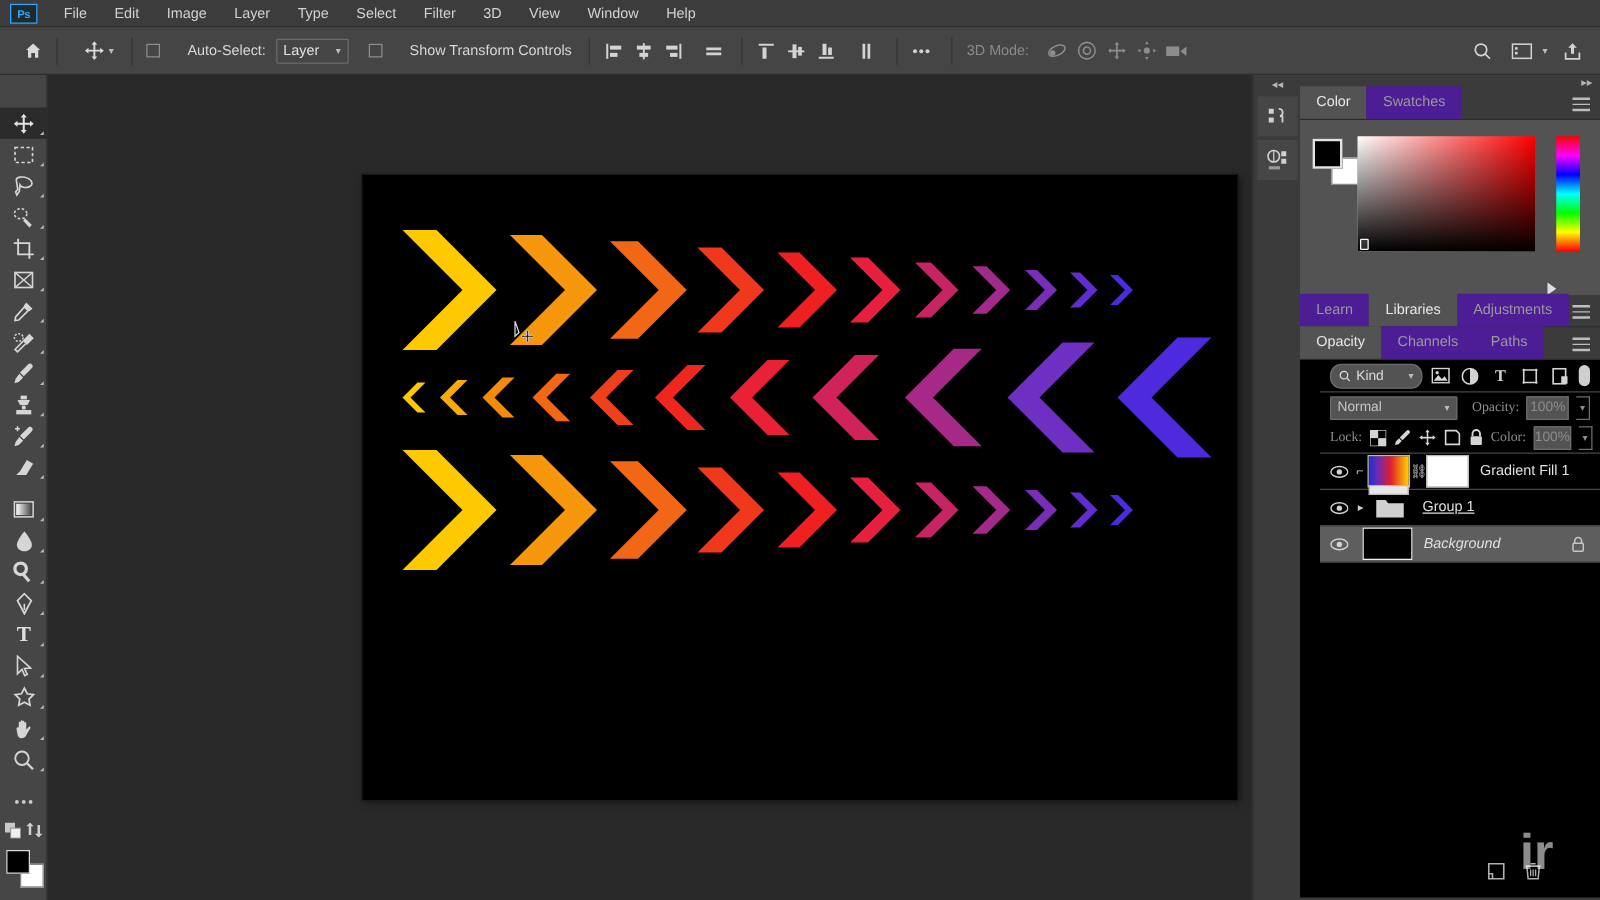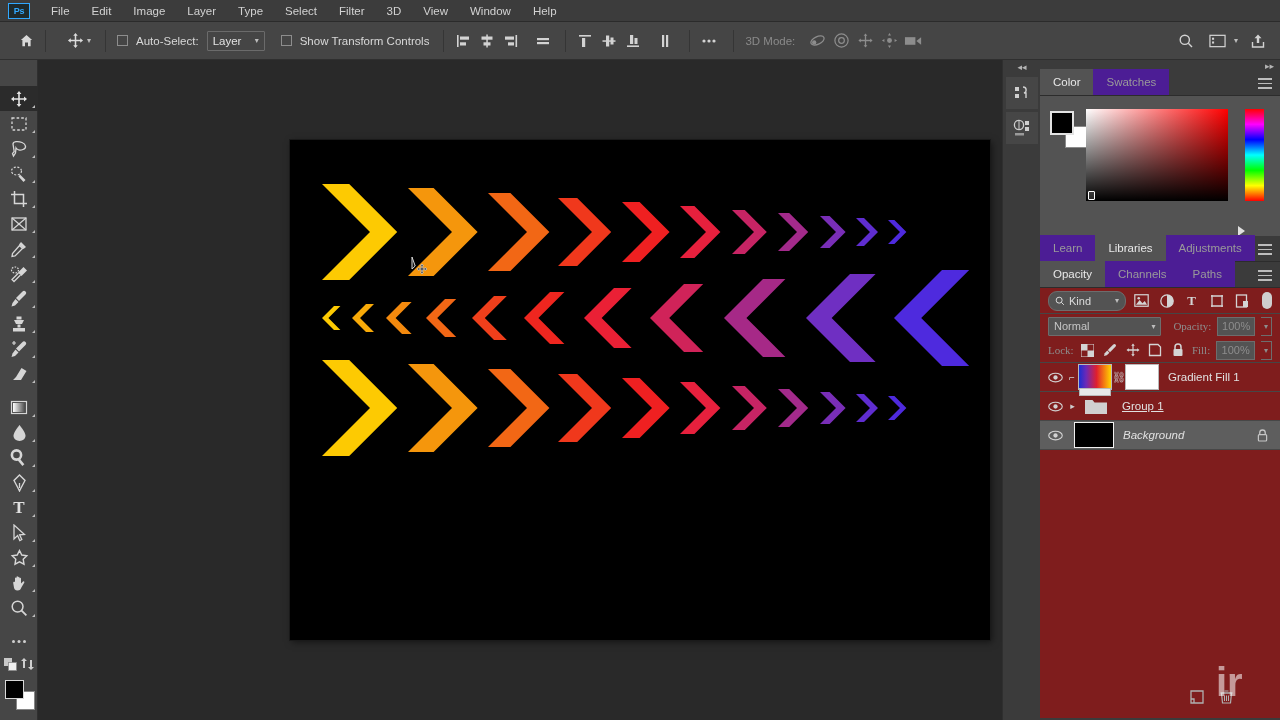--- a/index.html
+++ b/index.html
@@ -49,21 +49,21 @@
   .home-btn { margin-left: 14px; }
   .tool-preset {
     display: flex; align-items: center; gap: 3px; margin-left: 14px;
   }
   .caret { font-size: 8px; color: #bdbdbd; }
   .chk {
     width: 11px; height: 11px; border: 1px solid #8d8d8d; background: #454545;
     display: inline-block; flex: 0 0 auto;
   }
   .lbl { font-size: 11.5px; color: #d8d8d8; white-space: nowrap; }
-  .chk-group { display: flex; align-items: center; gap: 8px; }
+  .chk-group { display: flex; align-items: center; gap: 22px; }
   .select-box {
     height: 20px; min-width: 58px; background: #454545; border: 1px solid #6b6b6b;
     display: flex; align-items: center; justify-content: space-between;
     padding: 0 5px; font-size: 11.5px; color: #e2e2e2; border-radius: 1px;
   }
   .mode3d { color: #8a8a8a; font-size: 11.5px; margin-left: 4px; }
 
   
   .toolbar {
     position: absolute; left: 0; top: 60px; width: 38px; height: 660px;
@@ -172,21 +172,21 @@
     position: absolute; left: 205px; top: 13px; width: 19px; height: 92px;
     background: linear-gradient(to bottom,#ff0000,#ff00ff,#0000ff,#00ffff,#00ff00,#ffff00,#ff0000);
   }
   .hue-marker {
     position: absolute; left: 198px; bottom: 0px; width: 0; height: 0;
     border-top: 5px solid transparent; border-bottom: 5px solid transparent;
     border-left: 7px solid #e0e0e0;
   }
 
   
-  .layerspanel { background: #7f1d1d; position: relative; }
+  .layerspanel { background: #000000; position: relative; padding-left: 16px; }
   .filterrow {
     display: flex; align-items: center; height: 26px; padding: 0 8px; gap: 6px;
     border-bottom: 1px solid #454545;
   }
   .kind-select {
     width: 78px; height: 20px; background: #535353; border: 1px solid #6d6d6d;
     border-radius: 9px; display: flex; align-items: center; gap: 4px; padding: 0 6px;
     font-size: 11px; color: #dcdcdc;
   }
   .filt-icon { width: 19px; height: 19px; display: flex; align-items: center; justify-content: center; color: #d4d4d4; }
@@ -785,21 +785,21 @@
           <svg width="14" height="14" viewBox="0 0 14 14">
               <path d="M1.5 1.5 L10 1.5 L12.5 4 L12.5 12.5 L1.5 12.5 Z" fill="none" stroke="#d4d4d4" stroke-width="1.3"></path>
             </svg>
         </div>
         <div class="lock-icon">
           <svg width="12" height="14" viewBox="0 0 12 14">
               <path d="M3 6 L3 4 A3 3 0 0 1 9 4 L9 6" fill="none" stroke="#d4d4d4" stroke-width="1.5"></path>
               <rect x="1.5" y="6" width="9" height="7" rx="1" fill="#d4d4d4"></rect>
             </svg>
         </div>
-        <span class="dim-lbl" style="margin-left:auto">Fill:</span>
+        <span class="dim-lbl" style="margin-left:auto">Color:</span>
         <div class="num-field">
             <span>100%</span>
           </div>
         <div class="num-caret">▾</div>
       </div>
 
       <div class="layerlist">
 
         <div class="layerrow">
           <span class="eye">

